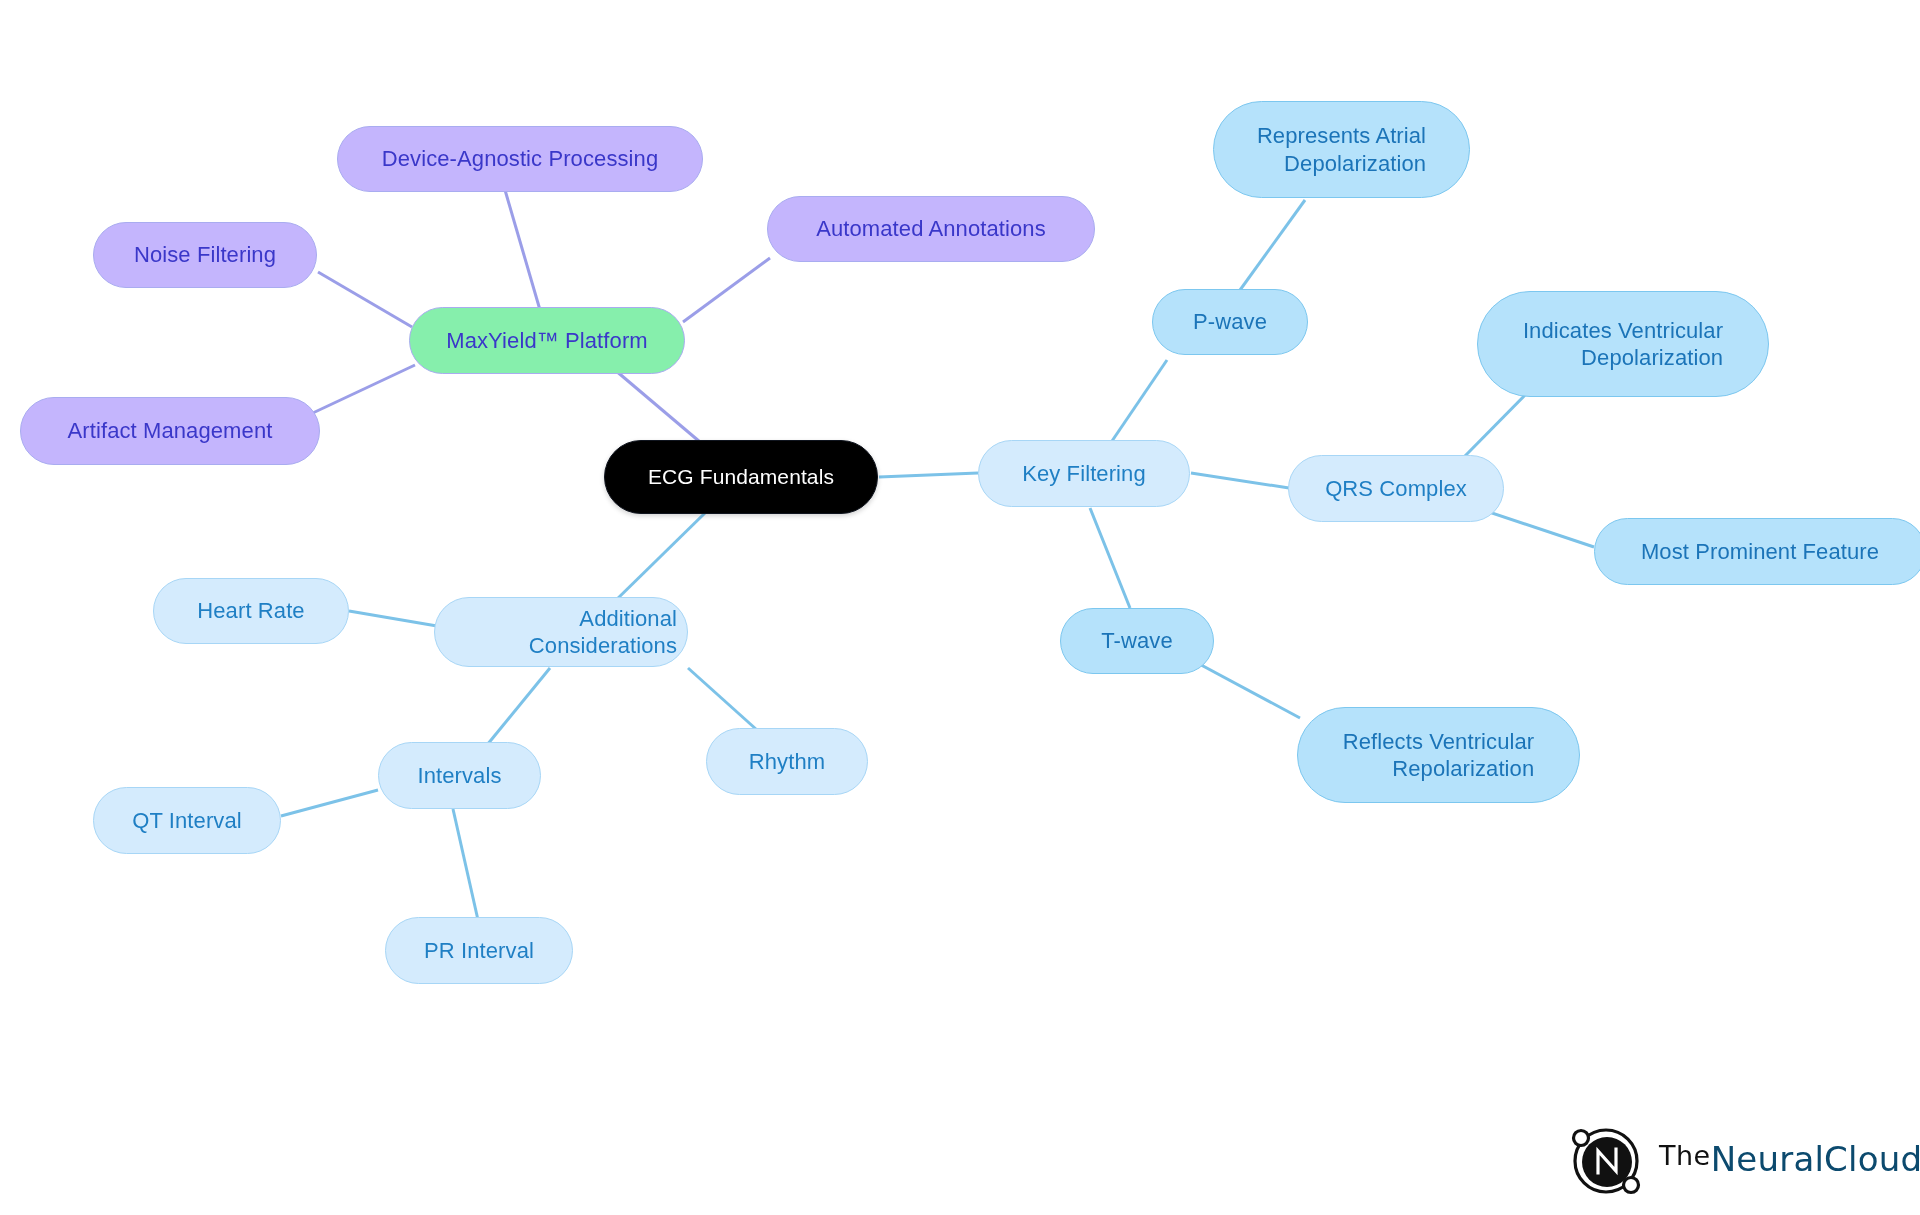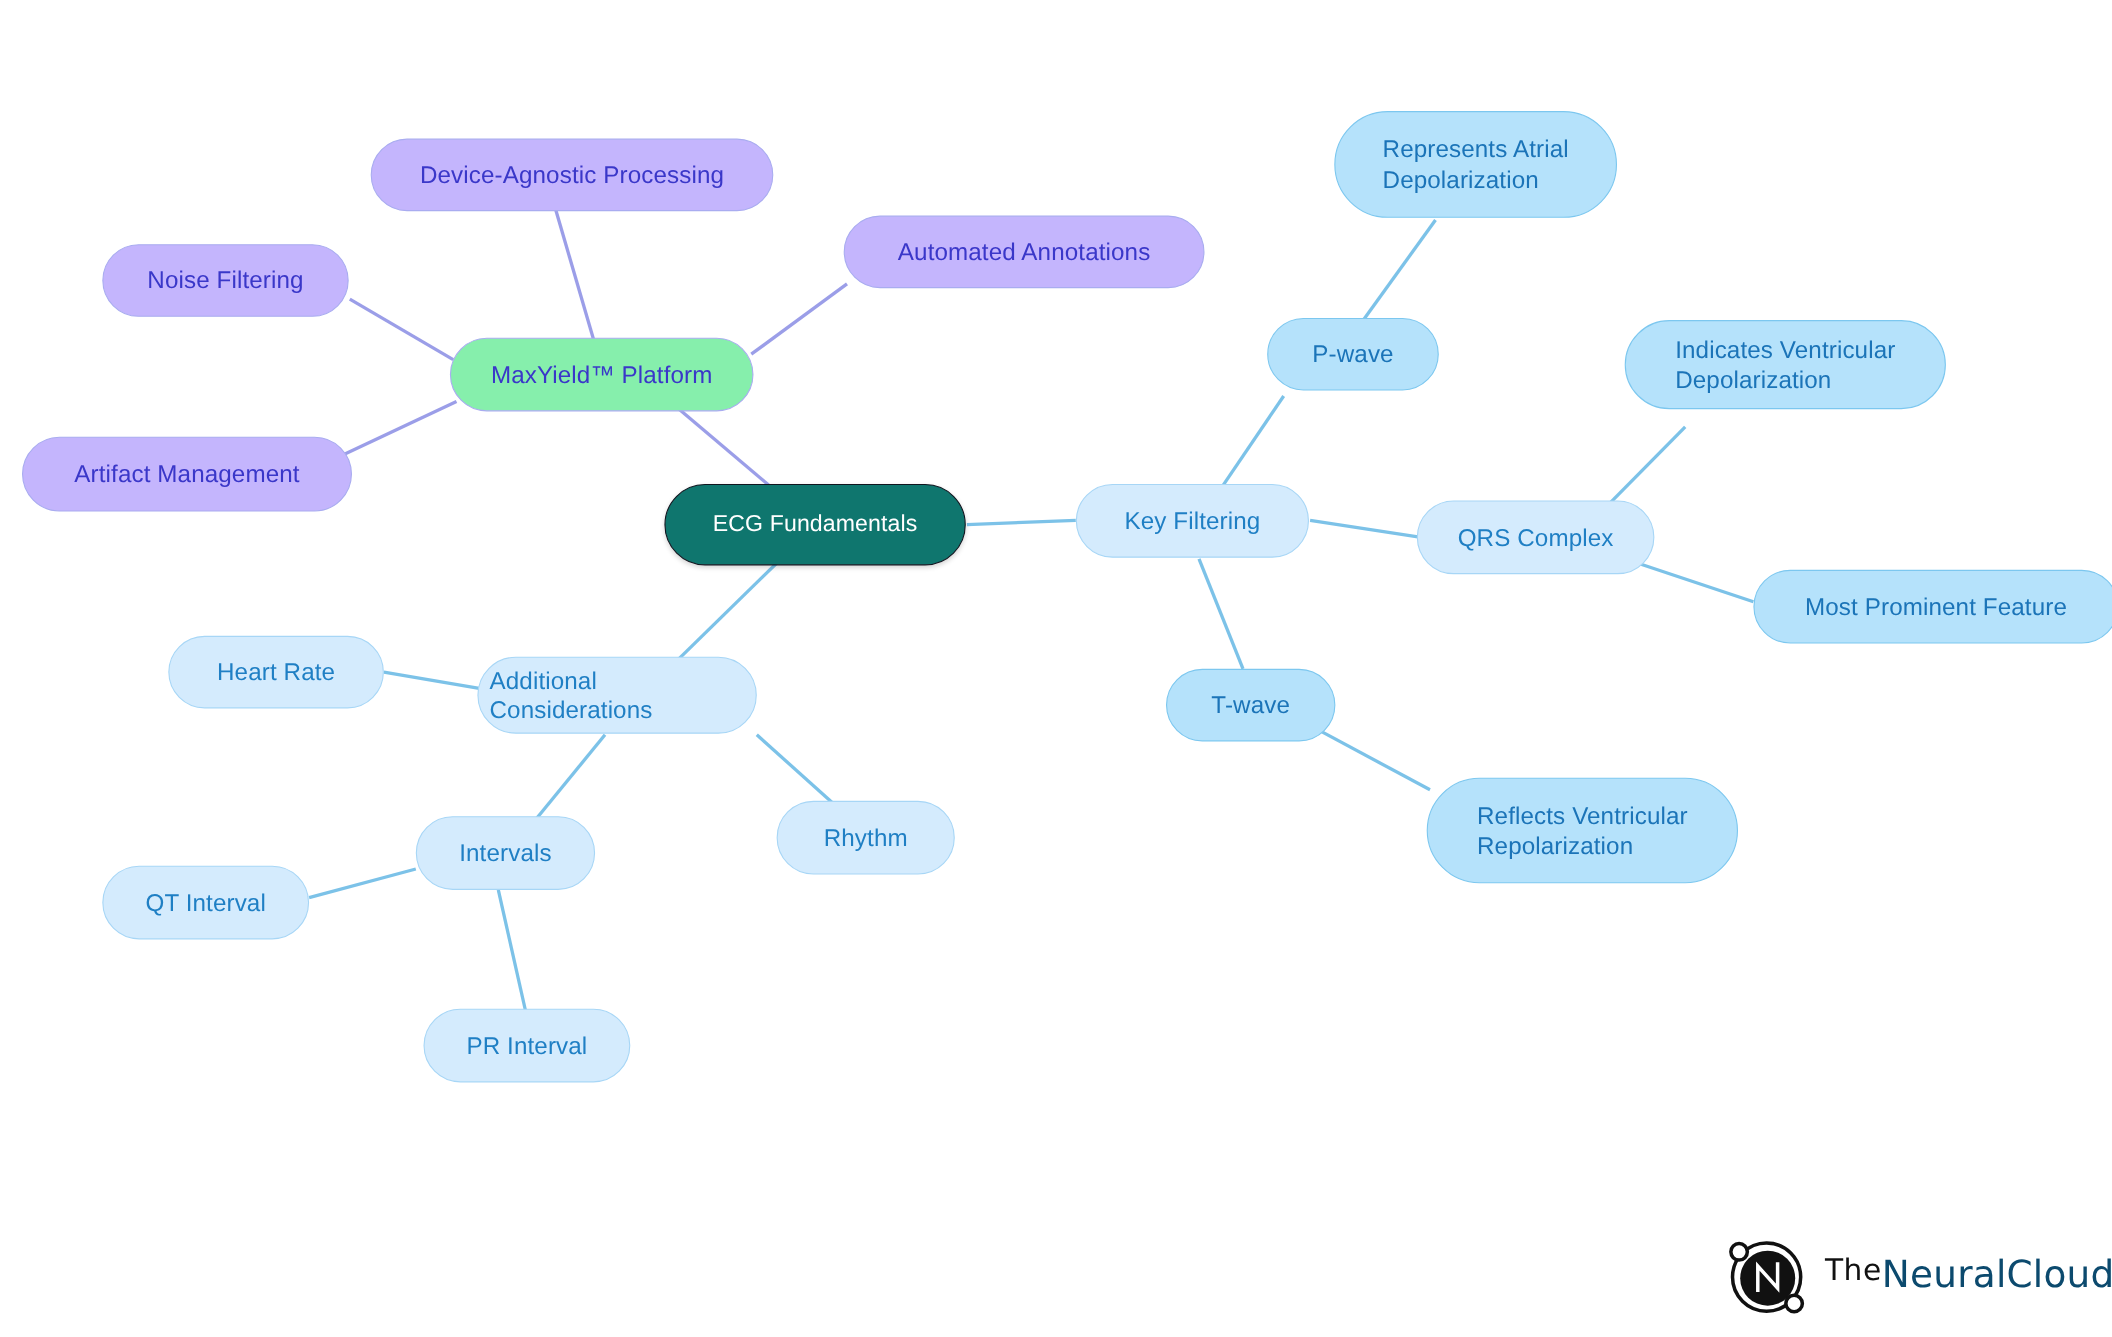--- a/index.html
+++ b/index.html
@@ -8,30 +8,30 @@
     font-family:"Liberation Sans","DejaVu Sans",sans-serif;
     overflow:hidden;position:relative;
   }
   #canvas{position:absolute;left:0;top:0;width:1920px;height:1215px;}
   svg.edges{position:absolute;left:0;top:0;width:1920px;height:1215px;pointer-events:none;}
 
   .node{
     position:absolute;
     box-sizing:border-box;
     display:flex;align-items:center;justify-content:center;
-    text-align:left;
+    text-align:right;
     border-radius:999px;
     border-width:1.6px;border-style:solid;
     line-height:1.25;
     white-space:pre-line;
     letter-spacing:.1px;
     padding:0 10px;
   }
   .node.root{
-    background:#0f766e;border-color:#10151f;color:#ffffff;
+    background:#000000;border-color:#10151f;color:#ffffff;
     font-size:21px;border-radius:44px;
     box-shadow:0 2px 5px rgba(0,0,0,.18);
   }
   .node.purple{
     background:#c4b5fd;border-color:#a9acf0;color:#3a37c9;
     font-size:22px;
   }
   .node.purple-branch{
     background:#86efac;border-color:#a9acf0;color:#3a37c9;
     font-size:22px;
@@ -112,21 +112,21 @@
 
   <div class="node blue-pale" style="left:978px;top:440px;width:212px;height:67px;">Key Filtering</div>
 
   <div class="node blue" style="left:1152px;top:289px;width:156px;height:66px;">P-wave</div>
 
   <div class="node blue" style="left:1213px;top:101px;width:257px;height:97px;">Represents Atrial
 Depolarization</div>
 
   <div class="node blue-pale" style="left:1288px;top:455px;width:216px;height:67px;">QRS Complex</div>
 
-  <div class="node blue" style="left:1477px;top:291px;width:292px;height:81px;">Indicates Ventricular
+  <div class="node blue" style="left:1477px;top:291px;width:292px;height:106px;">Indicates Ventricular
 Depolarization</div>
 
   <div class="node blue" style="left:1594px;top:518px;width:332px;height:67px;">Most Prominent Feature</div>
 
   <div class="node blue" style="left:1060px;top:608px;width:154px;height:66px;">T-wave</div>
 
   <div class="node blue" style="left:1297px;top:707px;width:283px;height:96px;">Reflects Ventricular
 Repolarization</div>
 
   <div class="node blue-pale" style="left:434px;top:597px;width:254px;height:70px;">Additional Considerations</div>

